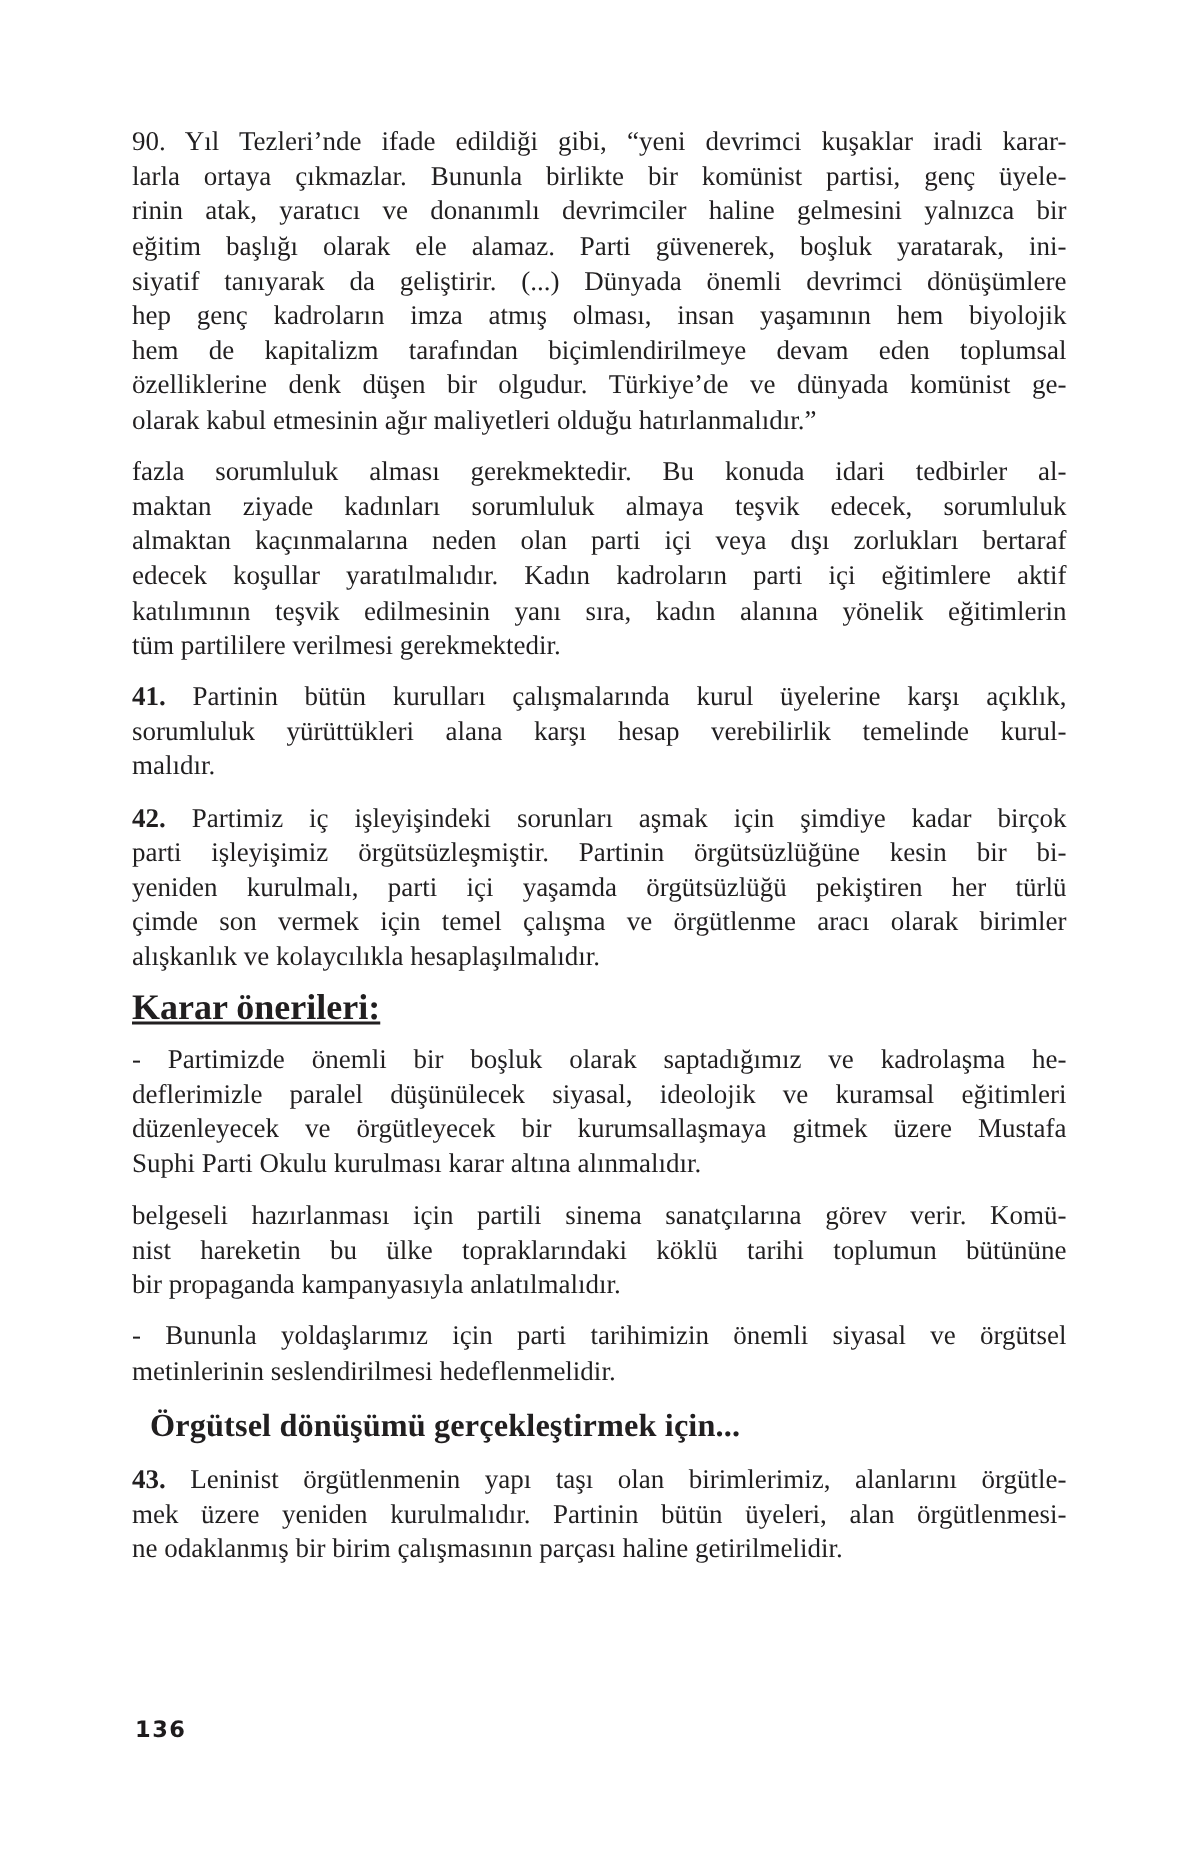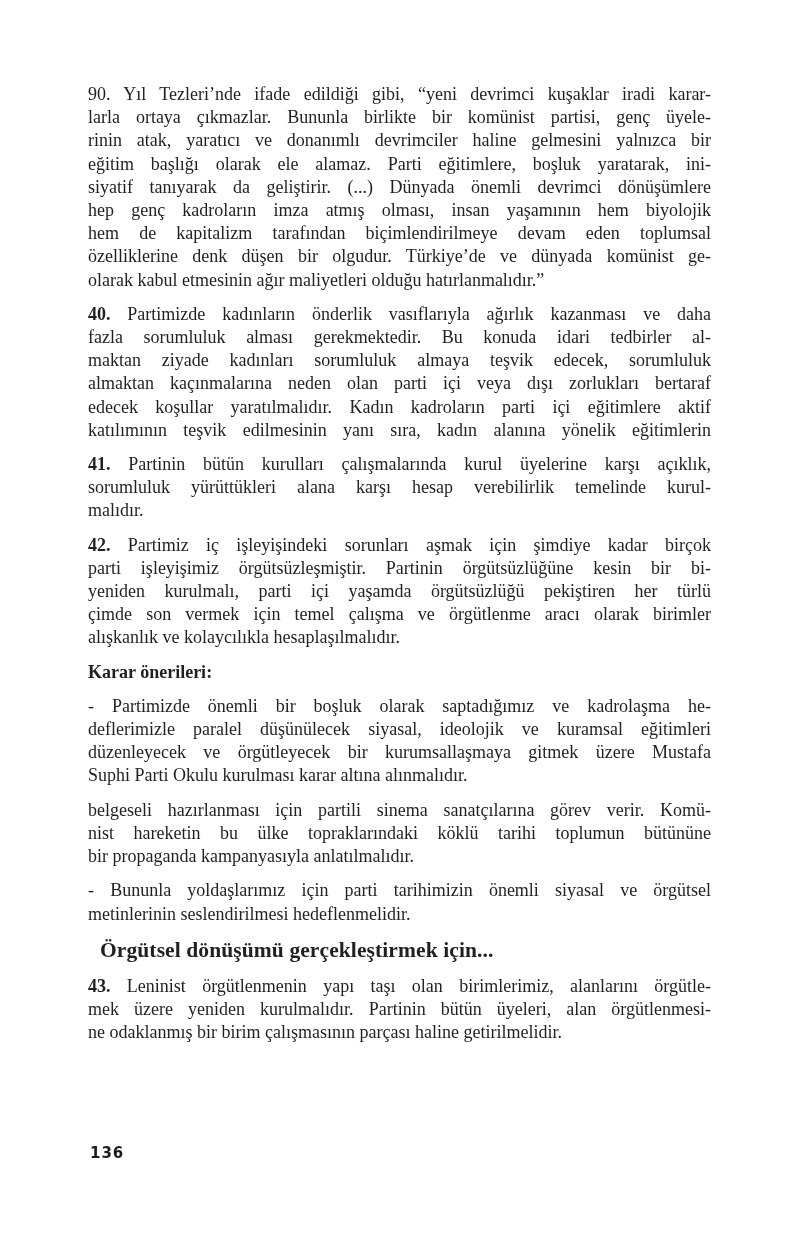--- a/index.html
+++ b/index.html
@@ -33,24 +33,25 @@
     -moz-text-align-last: justify;
   }
   .line.last {
     text-align-last: left;
     -moz-text-align-last: left;
   }
   .num {
     font-weight: bold;
   }
   .subheading {
-    font-size: 18px;
+    font-size: 24px;
     font-weight: bold;
     line-height: 23.2px;
     margin: 0 0 11px 0;
+    text-decoration: underline;
   }
   .heading {
     font-size: 21.5px;
     font-weight: bold;
     line-height: 26px;
     margin: 2px 0 12px 12px;
     letter-spacing: 0.1px;
   }
   .page-number {
     position: absolute;
@@ -66,34 +67,34 @@
 </style>
 </head>
 <body>
 
 <div class="page">
   <div class="text-column">
       <div class="para">
         <div class="line">90. Yıl Tezleri’nde ifade edildiği gibi, “yeni devrimci kuşaklar iradi karar-</div>
         <div class="line">larla ortaya çıkmazlar. Bununla birlikte bir komünist partisi, genç üyele-</div>
         <div class="line">rinin atak, yaratıcı ve donanımlı devrimciler haline gelmesini yalnızca bir</div>
-        <div class="line">eğitim başlığı olarak ele alamaz. Parti eğitimlere, boşluk yaratarak, ini-</div>
+        <div class="line">eğitim başlığı olarak ele alamaz. Parti güvenerek, boşluk yaratarak, ini-</div>
         <div class="line">siyatif tanıyarak da geliştirir. (...) Dünyada önemli devrimci dönüşümlere</div>
         <div class="line">hep genç kadroların imza atmış olması, insan yaşamının hem biyolojik</div>
         <div class="line">hem de kapitalizm tarafından biçimlendirilmeye devam eden toplumsal</div>
         <div class="line">özelliklerine denk düşen bir olgudur. Türkiye’de ve dünyada komünist ge-</div>
         <div class="line last">olarak kabul etmesinin ağır maliyetleri olduğu hatırlanmalıdır.”</div>
       </div>
       <div class="para">
-        <div class="line"><span class="num">40.</span> Partimizde kadınların önderlik vasıflarıyla ağırlık kazanması ve daha</div>
         <div class="line">fazla sorumluluk alması gerekmektedir. Bu konuda idari tedbirler al-</div>
         <div class="line">maktan ziyade kadınları sorumluluk almaya teşvik edecek, sorumluluk</div>
         <div class="line">almaktan kaçınmalarına neden olan parti içi veya dışı zorlukları bertaraf</div>
         <div class="line">edecek koşullar yaratılmalıdır. Kadın kadroların parti içi eğitimlere aktif</div>
         <div class="line">katılımının teşvik edilmesinin yanı sıra, kadın alanına yönelik eğitimlerin</div>
+        <div class="line last">tüm partililere verilmesi gerekmektedir.</div>
       </div>
       <div class="para">
         <div class="line"><span class="num">41.</span> Partinin bütün kurulları çalışmalarında kurul üyelerine karşı açıklık,</div>
         <div class="line">sorumluluk yürüttükleri alana karşı hesap verebilirlik temelinde kurul-</div>
         <div class="line last">malıdır.</div>
       </div>
       <div class="para">
         <div class="line"><span class="num">42.</span> Partimiz iç işleyişindeki sorunları aşmak için şimdiye kadar birçok</div>
         <div class="line">parti işleyişimiz örgütsüzleşmiştir. Partinin örgütsüzlüğüne kesin bir bi-</div>
         <div class="line">yeniden kurulmalı, parti içi yaşamda örgütsüzlüğü pekiştiren her türlü</div>

